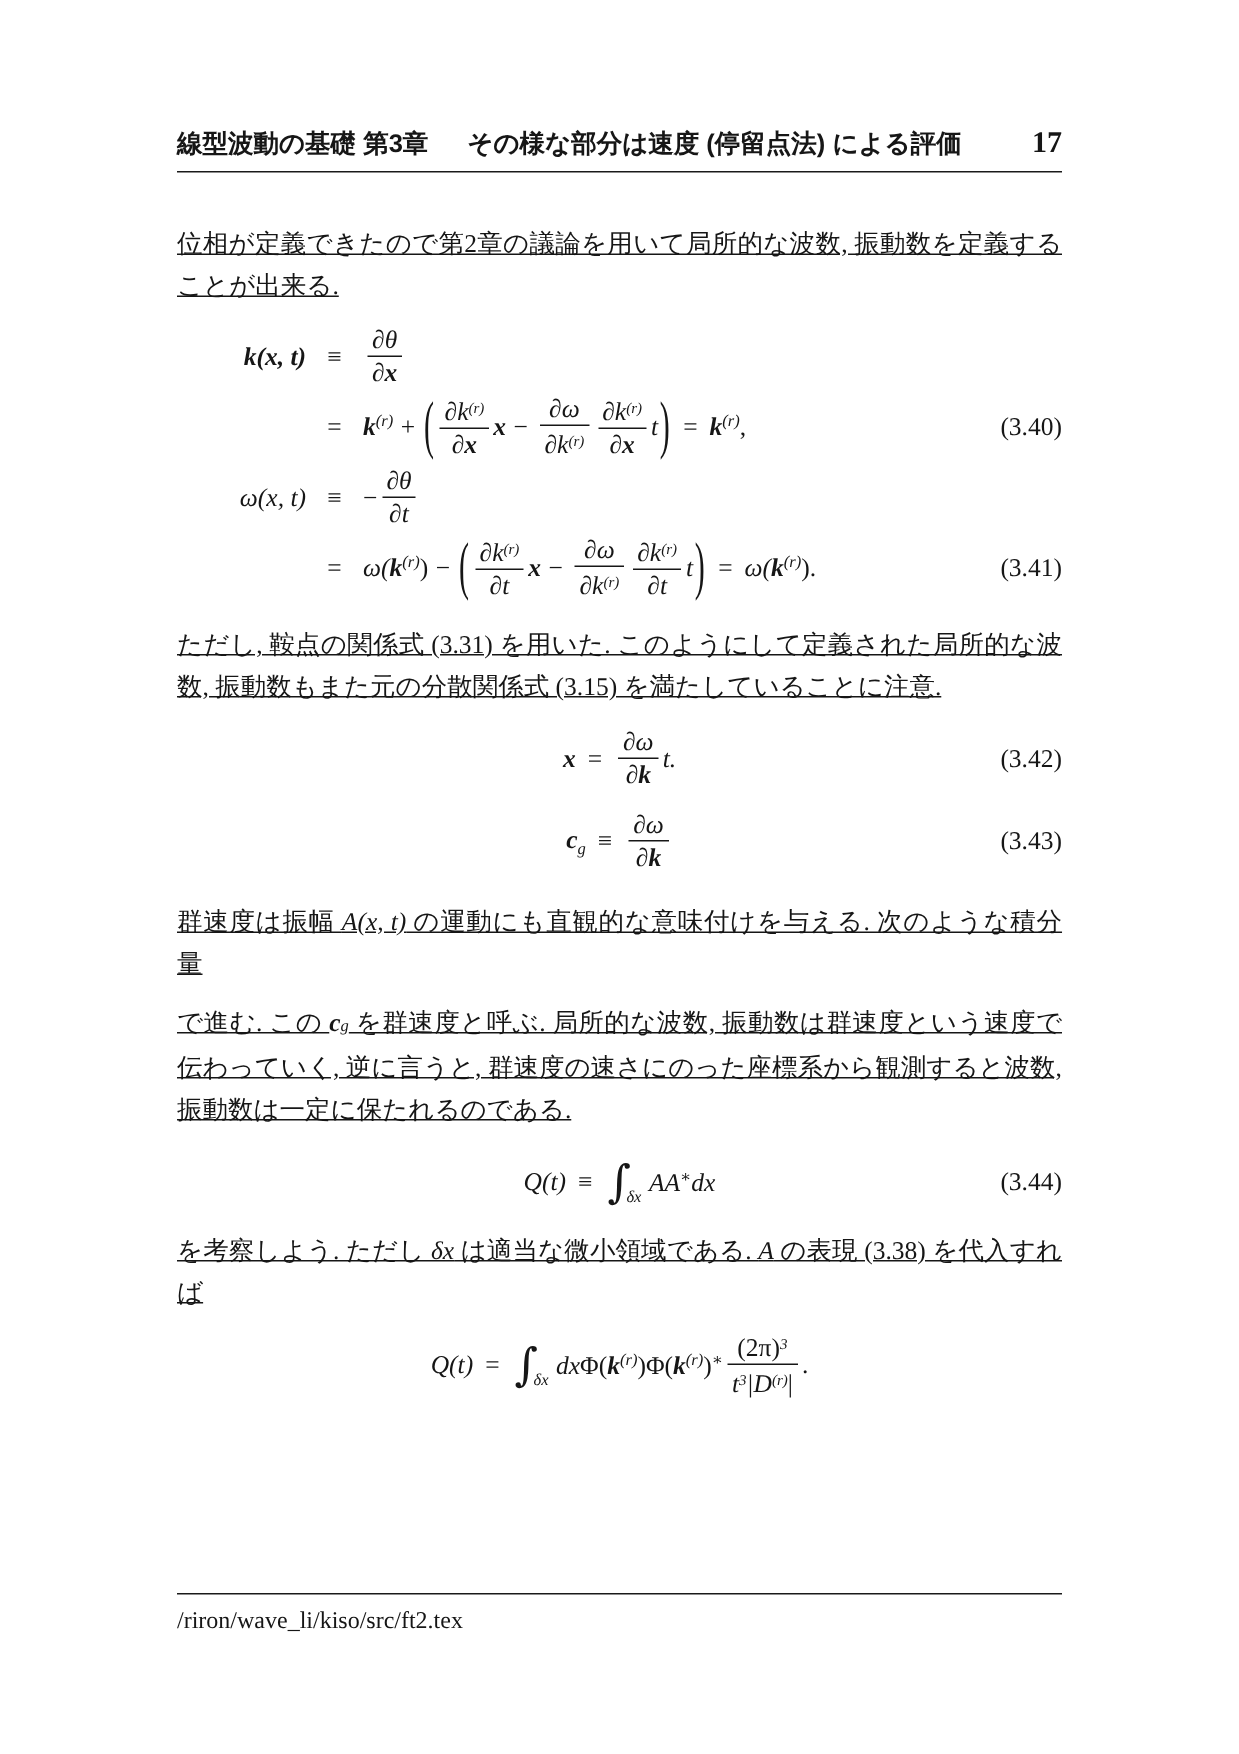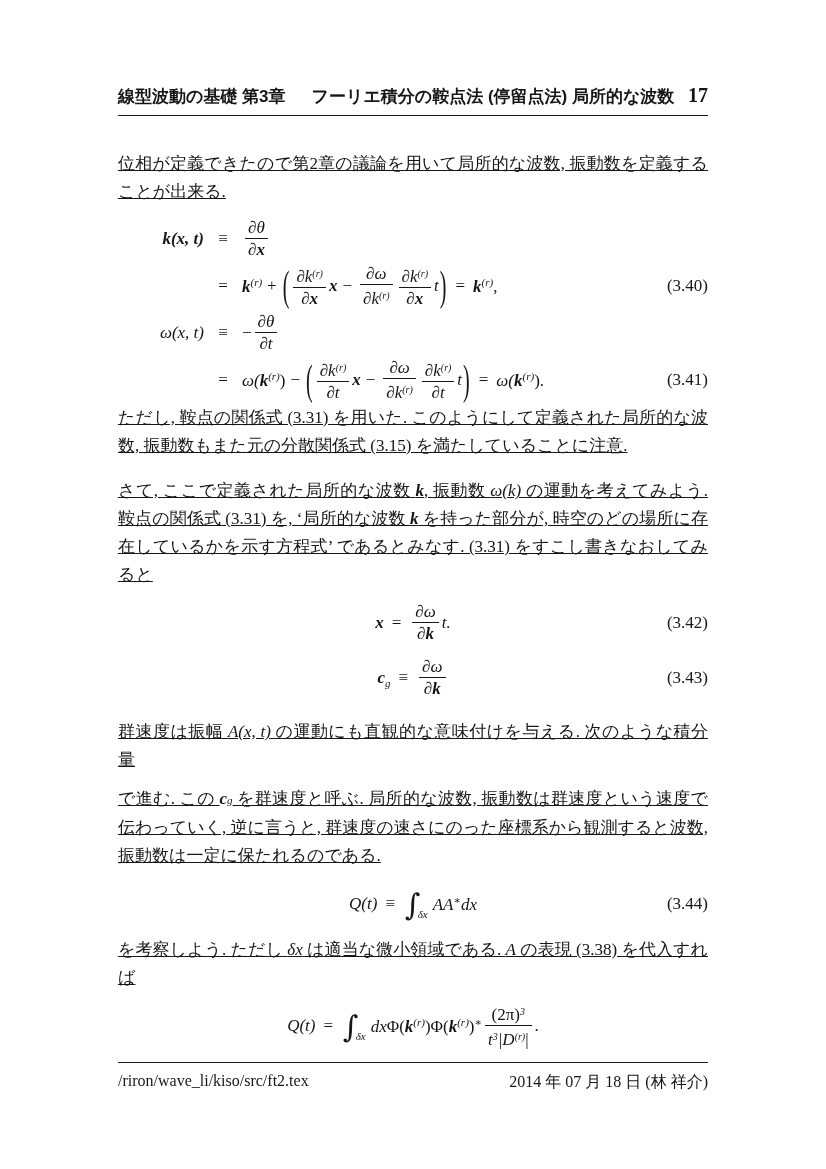--- a/index.html
+++ b/index.html
@@ -25,21 +25,21 @@
   .vb{font-style:italic;font-weight:bold;}
   .rm{font-style:normal;}
   .psub{font-size:11px;font-style:italic;}
 
   
   .eqn{position:relative;display:flex;justify-content:center;align-items:center;
        margin:5px 0 9px 0;min-height:46px;}
   .eqbody{display:inline-flex;align-items:center;}
   .eqno{position:absolute;right:0;top:50%;transform:translateY(-50%);font-style:normal;}
 
-  .eqnarray{display:grid;grid-template-columns:86px 38px 1fr;margin:6px 0 2px 0;row-gap:3px;}
+  .eqnarray{display:grid;grid-template-columns:86px 38px 1fr;margin:6px 0 15px 0;row-gap:3px;}
   .lhs{text-align:right;align-self:center;white-space:nowrap;}
   .rel{text-align:center;align-self:center;}
   .rhs{display:flex;align-items:center;position:relative;min-height:44px;}
 
   .frac{display:inline-flex;flex-direction:column;text-align:center;margin:0 3px;}
   .fn{display:block;line-height:18px;padding:0 3px 1px 3px;white-space:nowrap;}
   .fd{display:block;line-height:18px;border-top:1px solid #161616;padding:2px 3px 0 3px;white-space:nowrap;}
   .fsup{font-size:10px;vertical-align:5px;font-style:italic;}
 
   .tok{display:inline-block;white-space:nowrap;}
@@ -50,33 +50,33 @@
   .bp{display:inline-block;transform:scaleY(2.15);font-size:20px;font-style:normal;
       padding:0 1px;font-weight:400;}
   .intw{display:inline-block;white-space:nowrap;margin:0 3px 0 2px;}
   .bigint{font-size:30px;font-style:normal;vertical-align:-7px;font-family:"DejaVu Serif",serif;}
   .isub{font-size:11px;font-style:italic;position:relative;top:10px;left:-3px;margin-right:-1px;}
 
   
   .footer{
     position:absolute;left:118px;width:590px;top:1062px;
     border-top:1.4px solid #1a1a1a;padding-top:9px;
-    display:flex;justify-content:space-between;font-size:16px;
+    display:flex;justify-content:space-between;font-size:16px;flex-direction:column;
   }
 </style>
 </head>
 <body>
 
 <div class="page">
   <div class="content">
 
     <div class="hdr">
       <span>線型波動の基礎 第3章</span>
       <span class="hgap"></span>
-      <span>フーリエ積分の鞍点法 (停留点法) 局所的な波数</span>
+      <span>その様な部分は速度 (停留点法) による評価</span>
       <span class="pgnum">17</span>
     </div>
 
     <p class="para">位相が定義できたので第2章の議論を用いて局所的な波数, 振動数を定義することが出来る.</p>
 
     <div class="eqnarray">
 
       <div class="lhs"><i class="vb">k(x, t)</i></div>
       <div class="rel">≡</div>
       <div class="rhs">
@@ -146,21 +146,20 @@
         <i class="mi">t</i>
         <span class="bp">)</span>
         <span class="rel2">=</span>
         <span class="tok"><i class="mi">ω(</i><i class="vb">k</i><span class="sup">(r)</span><span class="rm">).</span></span>
         <span class="eqno">(3.41)</span>
       </div>
     </div>
 
     <p class="para">ただし, 鞍点の関係式 (3.31) を用いた. このようにして定義された局所的な波数, 振動数もまた元の分散関係式 (3.15) を満たしていることに注意.</p>
 
-    <p class="para gapbefore"><span>さて, ここで定義された局所的な波数 </span><i class="vb">k</i><span>, 振動数 </span><i class="mi">ω(k)</i><span> の運動を考えてみよう. 鞍点の関係式 (3.31) を, ‘局所的な波数 </span><i class="vb">k</i><span> を持った部分が, 時空のどの場所に存在しているかを示す方程式’ であるとみなす. (3.31) をすこし書きなおしてみると</span></p>
 
     <div class="eqn">
       <span class="eqbody">
         <i class="vb">x</i>
         <span class="rel2">=</span>
         <span class="frac">
             <span class="fn mi">∂ω</span>
             <span class="fd vb">∂k</span>
           </span>
         <i class="mi">t.</i>
@@ -208,15 +207,14 @@
             <span class="fd"><i class="mi">t</i><span class="fsup rm">3</span><i class="mi">|D</i><span class="fsup">(r)</span><span class="rm">|</span></span>
           </span>
         <span class="rm">.</span>
       </span>
     </div>
 
   </div>
 
   <div class="footer">
     <span>/riron/wave_li/kiso/src/ft2.tex</span>
-    <span>2014 年 07 月 18 日 (林 祥介)</span>
   </div>
 </div>
 
 </body></html>

